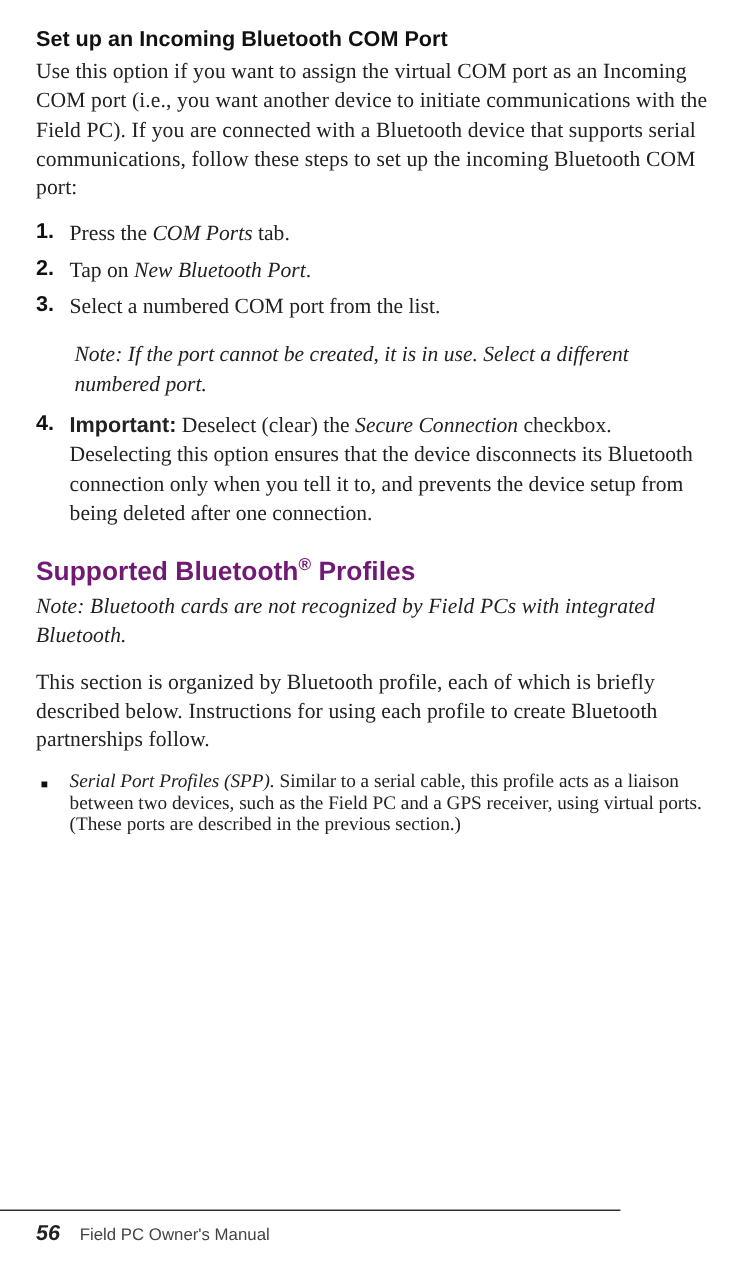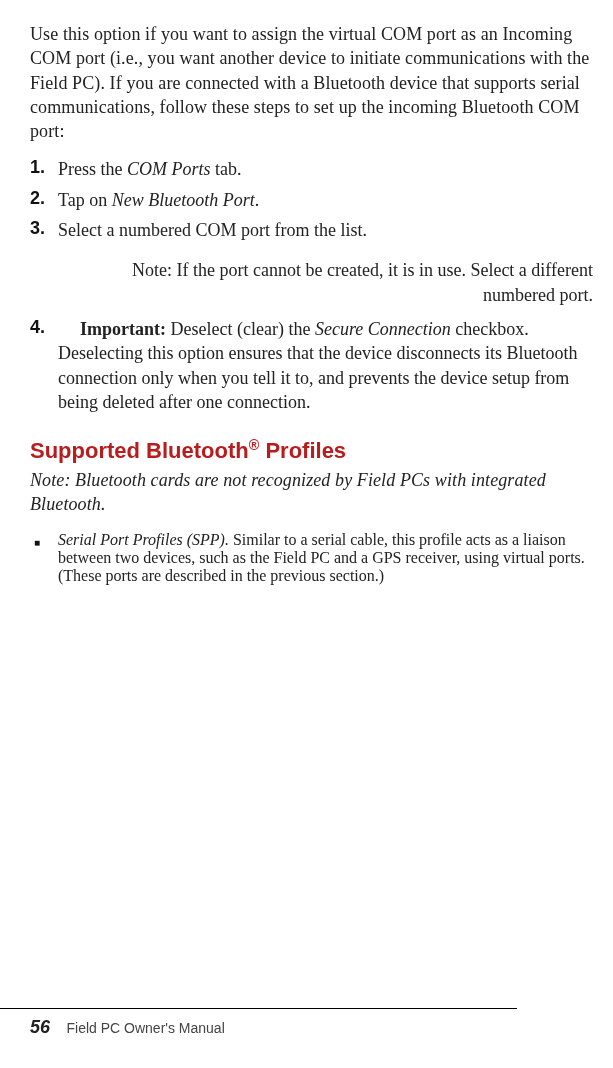--- a/index.html
+++ b/index.html
@@ -48,36 +48,35 @@
     flex: 0 0 28px;
     color: #111;
   }
   .ol .txt {
     flex: 1;
     font-size: 18px;
     line-height: 1.35;
   }
   .note-indent {
     margin: 16px 0 10px 32px;
+    font-style: italic;
     font-size: 18px;
     line-height: 1.35;
-    text-align: right;
   }
   .ital { font-style: italic; }
   .bold-sans {
-    font-family: Liberation Serif, serif;
+    font-family: Liberation Sans, sans-serif;
     font-weight: 700;
     font-style: normal;
-    margin-left: 22px;
   }
   .heading-large {
     font-family: Arial, Helvetica, sans-serif;
     font-weight: 700;
     font-size: 22px;
-    color: #b91c1c;
+    color: #701a75;
     margin: 24px 0 4px 0;
   }
   .sup { font-size: 0.65em; vertical-align: super; line-height: 0; }
   .ul {
     list-style: none;
     padding: 0;
     margin: 0;
   }
   .ul > li {
     display: flex;
@@ -112,20 +111,21 @@
   .footer .src {
     font-size: 14px;
     color: #444;
   }
 </style>
 </head>
 <body>
 
 <div class="page">
 
+  <div class="heading-small">Set up an Incoming Bluetooth COM Port</div>
 
   <p class="body">Use this option if you want to assign the virtual COM port as an Incoming COM port (i.e., you want another device to initiate communications with the Field PC). If you are connected with a Bluetooth device that supports serial communications, follow these steps to set up the incoming Bluetooth COM port:</p>
 
   <ol class="ol">
     <li>
       <span class="num">1.</span>
       <span class="txt">
         <span>Press the </span><span class="ital">COM Ports</span><span> tab.</span>
       </span>
     </li>
@@ -152,20 +152,21 @@
     </li>
   </ol>
 
   <div class="heading-large">
     <span>Supported Bluetooth</span><span class="sup">®</span><span> Profiles</span>
   </div>
 
 
   <p class="body ital">Note: Bluetooth cards are not recognized by Field PCs with integrated Bluetooth.</p>
 
+  <p class="body">This section is organized by Bluetooth profile, each of which is briefly described below. Instructions for using each profile to create Bluetooth partnerships follow.</p>
 
   <ul class="ul">
     <li>
       <span class="bullet">■</span>
       <span class="txt">
         <span class="ital">Serial Port Profiles (SPP).</span><span> Similar to a serial cable, this profile acts as a liaison between two devices, such as the Field PC and a GPS receiver, using virtual ports. (These ports are described in the previous section.)</span>
       </span>
     </li>
   </ul>
 

